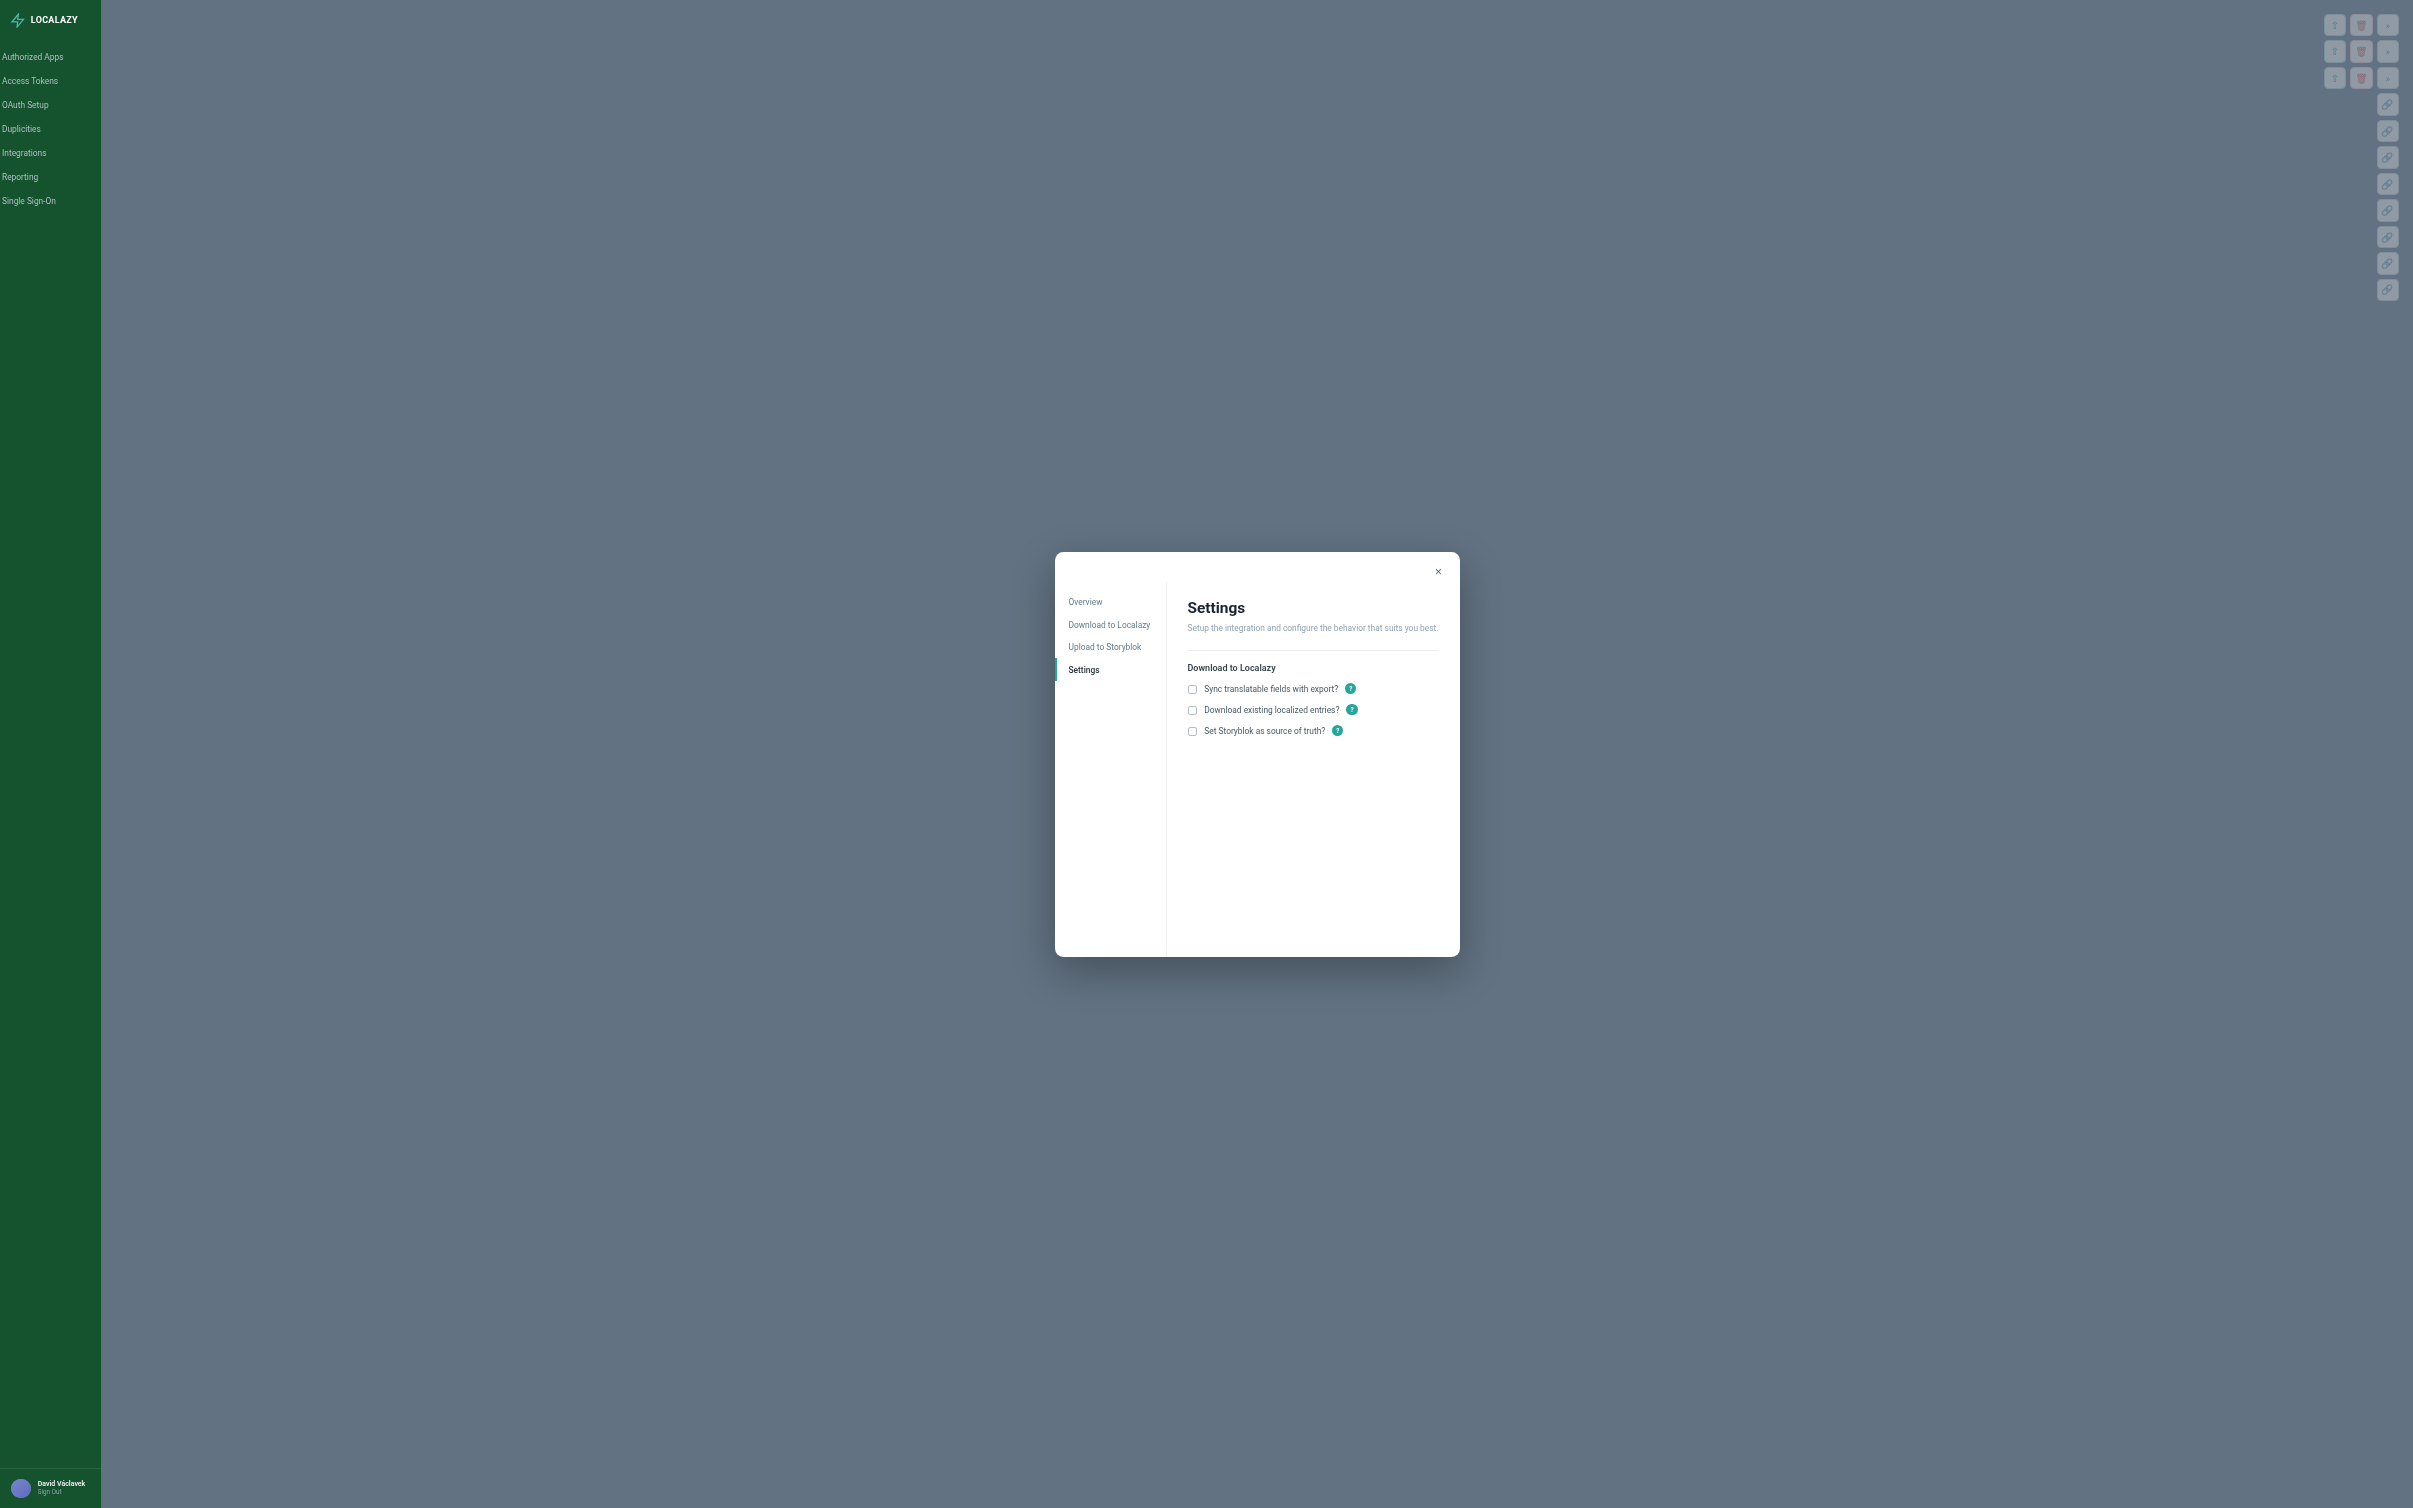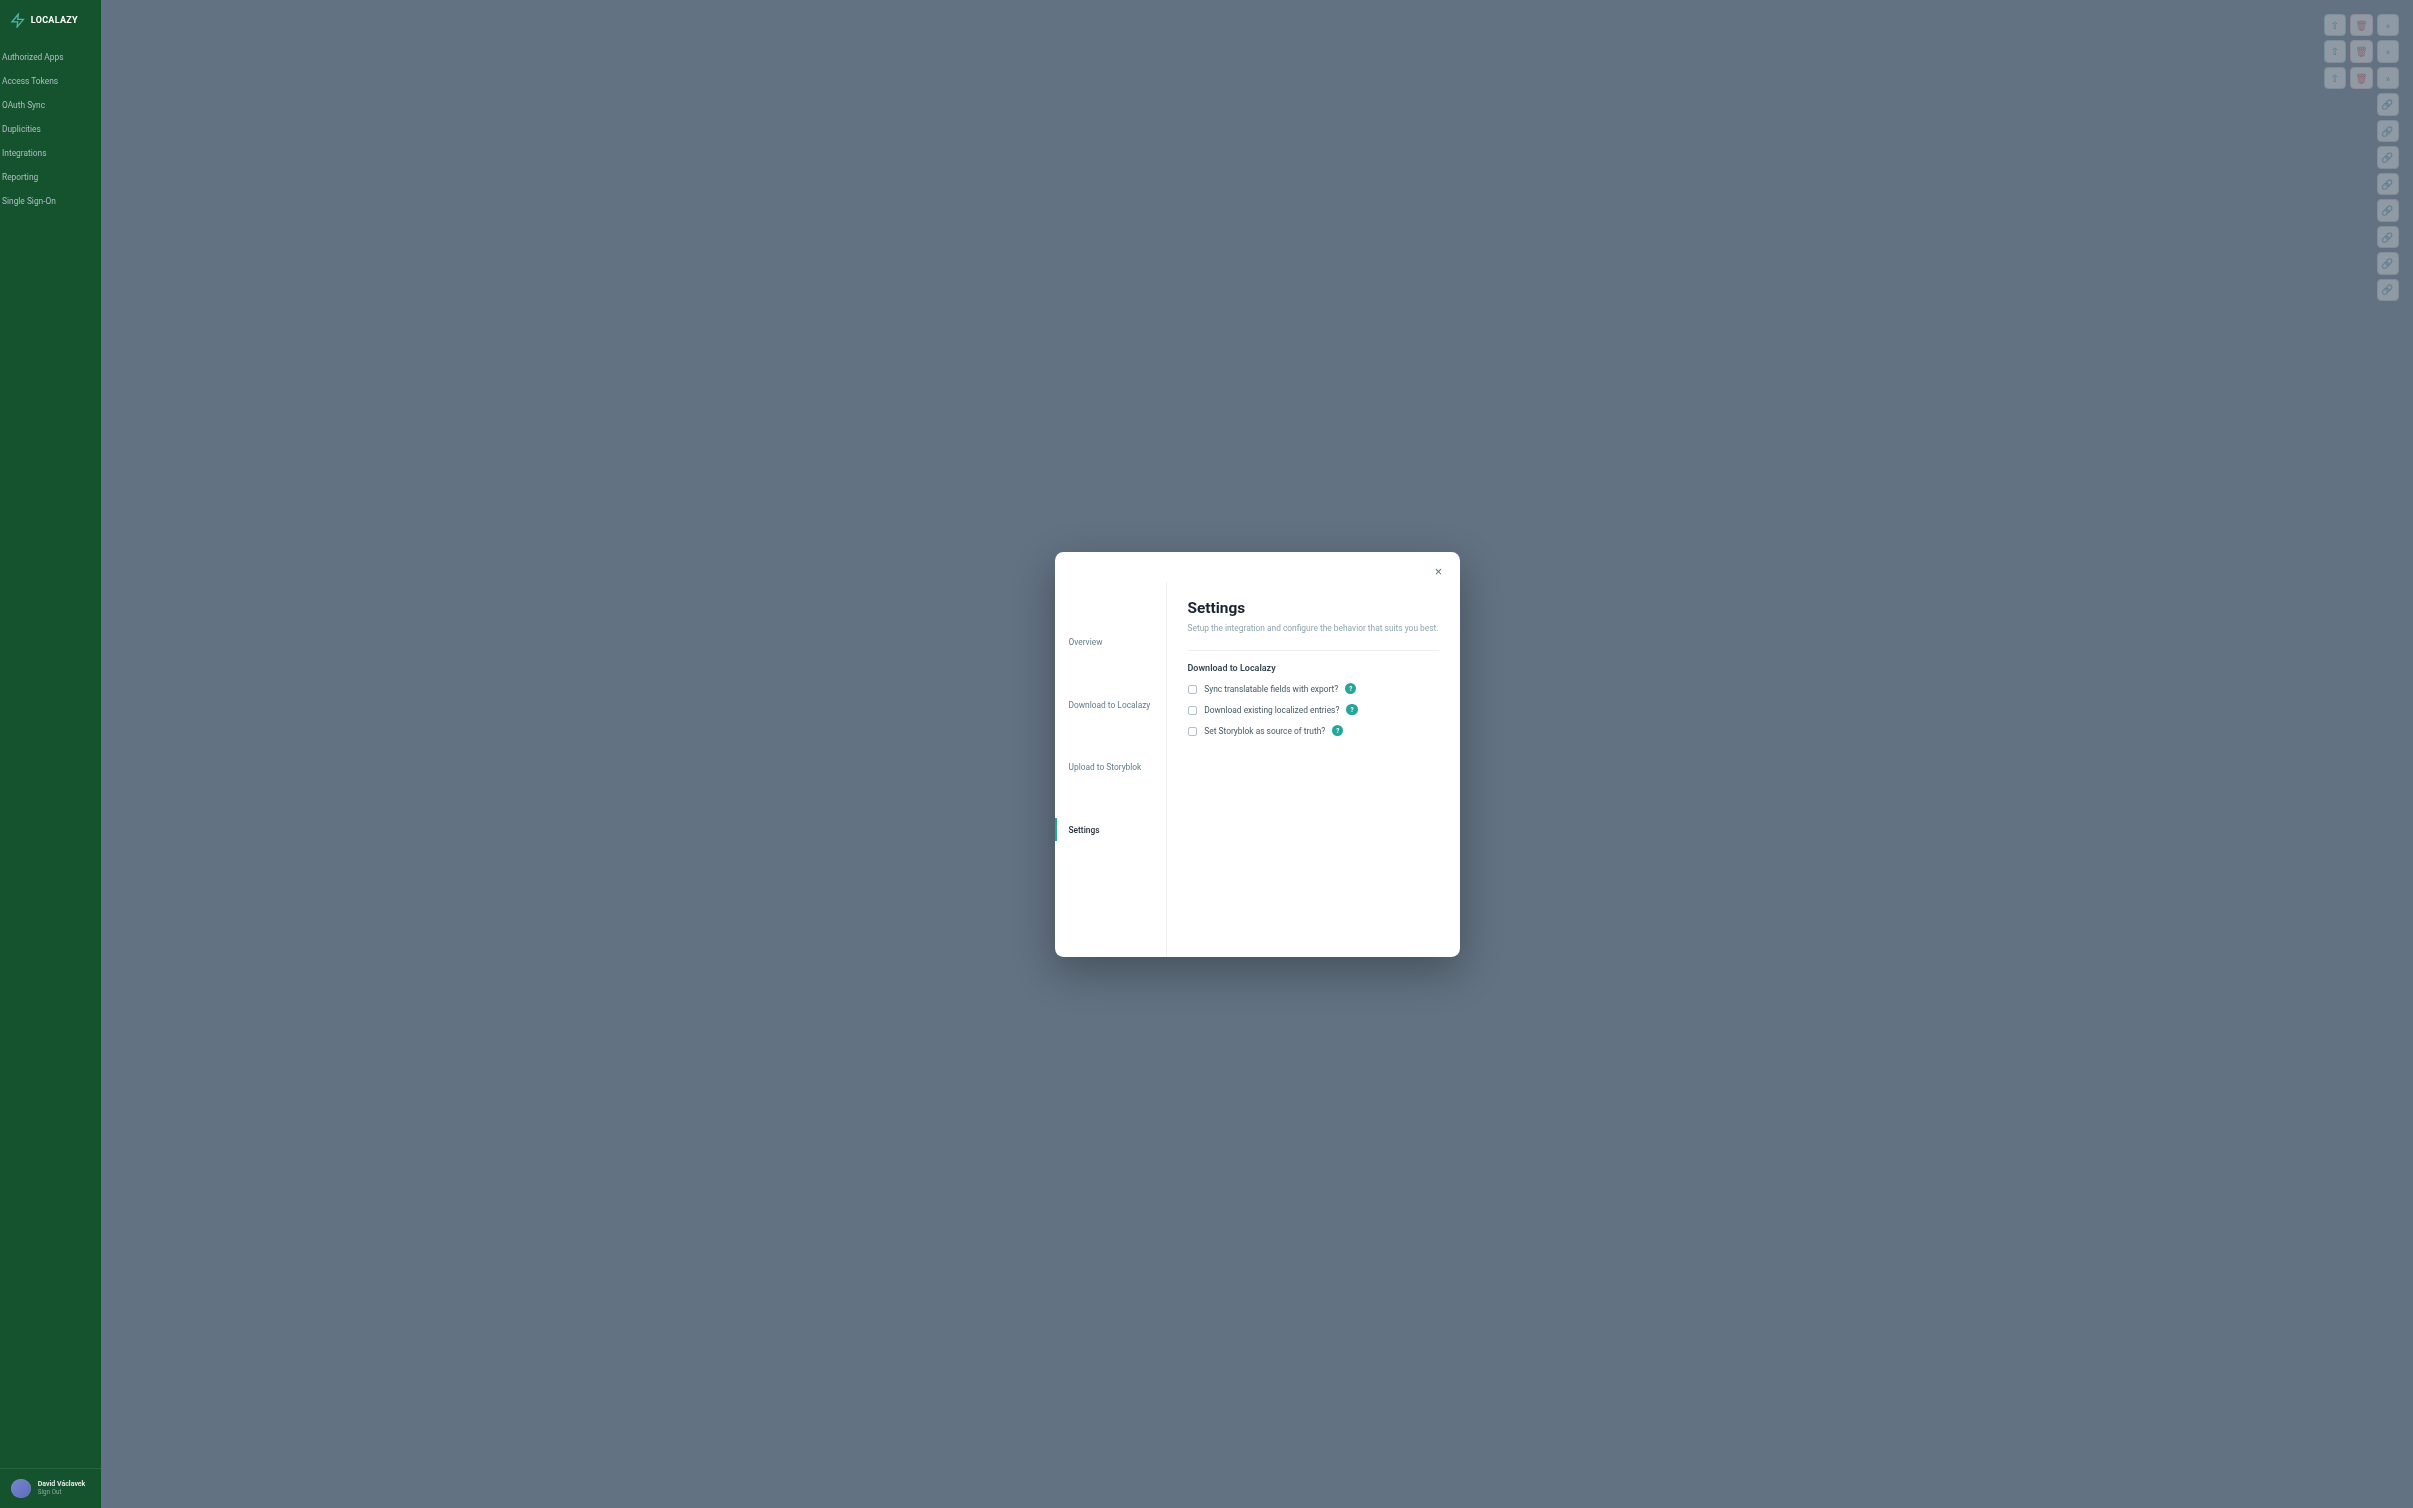--- a/index.html
+++ b/index.html
@@ -189,21 +189,20 @@
       min-width: 112px;
       padding: 8.4px 0;
       border-right: 0.7px solid #f0f0f0;
     }
     .modal-nav-item {
       padding: 6.3px 14px;
       font-size: 8.4px;
       color: #607d8b;
       cursor: pointer;
       transition: color 0.2s;
-      margin-top: 40px;
     }
     .modal-nav-item.active {
       color: #263238;
       border-left: 2.1px solid #26a69a;
       padding-left: 12px;
       font-weight: 500;
     }
 
     
     .modal-content {
@@ -273,21 +272,21 @@
 <div class="sidebar">
   <div class="sidebar-logo">
     <svg class="logo-icon" viewBox="0 0 24 24" fill="none" stroke="#4db6ac" stroke-width="2">
       <polygon points="13,2 3,14 12,14 11,22 21,10 12,10"></polygon>
     </svg>
     <span class="logo-text">LOCALAZY</span>
   </div>
   <nav class="sidebar-nav">
     <div class="nav-item">Authorized Apps</div>
     <div class="nav-item">Access Tokens</div>
-    <div class="nav-item">OAuth Sync</div>
+    <div class="nav-item">OAuth Setup</div>
     <div class="nav-item">Duplicities</div>
     <div class="nav-item">Integrations</div>
     <div class="nav-item">Reporting</div>
     <div class="nav-item">Single Sign-On</div>
   </nav>
   <div class="sidebar-footer">
     <div class="avatar">
       <div class="avatar-img"></div>
     </div>
     <div class="footer-info">

